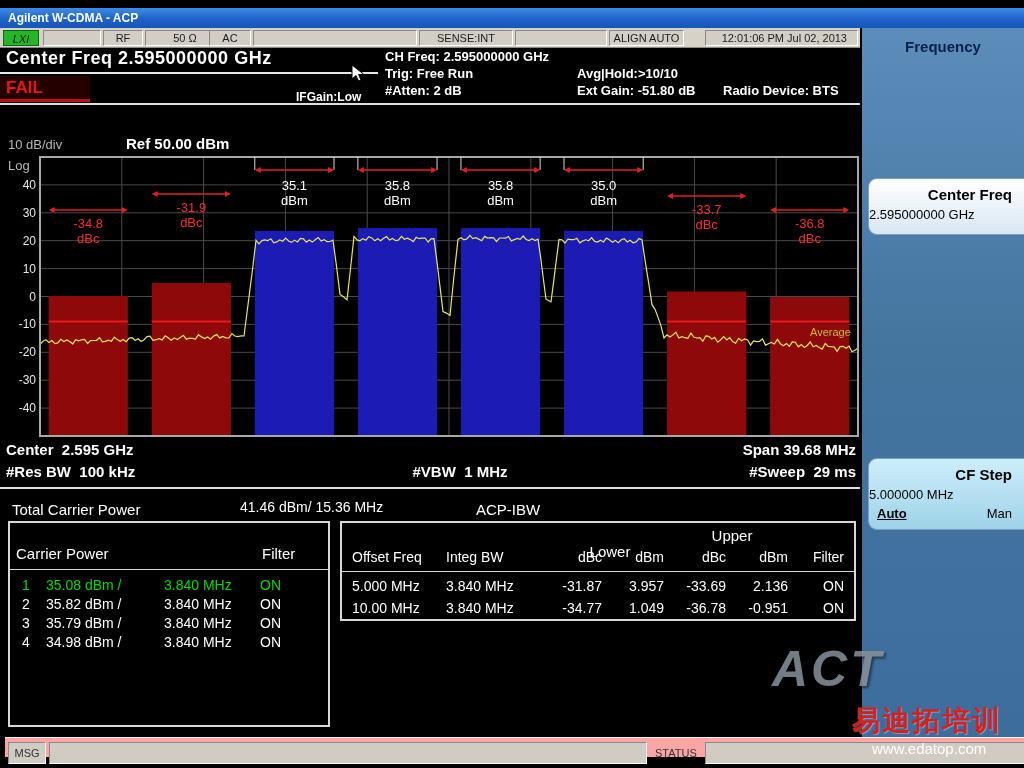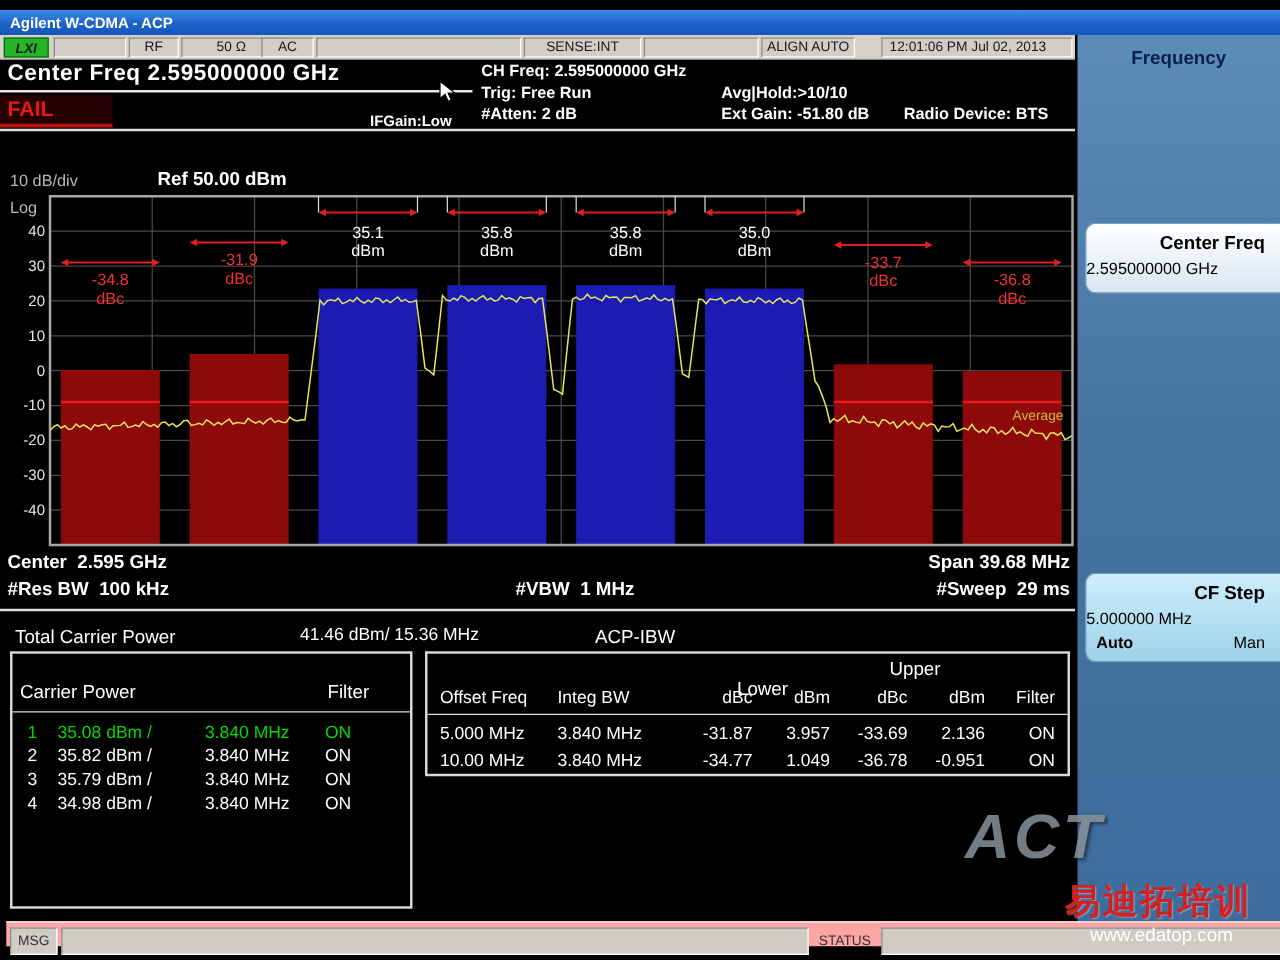--- a/index.html
+++ b/index.html
@@ -9,21 +9,21 @@
   
   .titlebar{position:absolute;left:0;top:8px;width:1024px;height:20px;
     background:linear-gradient(180deg,#3c8ce8 0%,#1e62c8 55%,#1656b8 100%);
     color:#fff;font-size:12px;font-weight:bold;line-height:20px;padding-left:8px}
 
   
   .statusbar{position:absolute;left:0;top:28px;width:860px;height:20px;background:#d6d2c8;border-bottom:1px solid #8a8a8a}
   .scell{position:absolute;top:2px;height:16px;border:1px solid;border-color:#8a8a8a #fff #fff #8a8a8a;
     background:#d2cec6;font-size:11px;color:#1a1a1a;display:flex;align-items:center;justify-content:center}
   .lxi-badge{position:absolute;left:3px;top:2px;width:36px;height:16px;background:#28b428;color:#03230a;
-    font-weight:bold;font-style:italic;font-size:11px;text-align:center;line-height:16px;border:1px solid #0a6a14}
+    font-weight:normal;font-style:italic;font-size:11px;text-align:center;line-height:16px;border:1px solid #0a6a14}
 
   
   .htext{position:absolute;color:#fff;font-weight:bold}
   .cf-title{left:6px;top:48px;font-size:18px;letter-spacing:0.5px}
   .hline1{position:absolute;left:0;top:72px;width:378px;height:2px;background:#e8e8e8}
   .fail{position:absolute;left:0;top:76px;width:90px;height:26px;background:#250000;color:#e81616;
     font-size:17px;font-weight:bold;padding-left:6px;line-height:23px;border-bottom:3px solid #b81212}
   .ifgain{left:296px;top:90px;font-size:12px}
   .cursor{position:absolute;left:349px;top:63px}
   .i-chfreq{left:385px;top:49px;font-size:13px}
@@ -84,21 +84,21 @@
   
   .sidebar{position:absolute;left:862px;top:28px;width:162px;height:709px;
     background:linear-gradient(180deg,#5c8cba 0%,#44759f 45%,#3d6d9d 100%)}
   .menu-title{position:absolute;top:10px;width:100%;text-align:center;font-weight:bold;font-size:15px;color:#06204a}
   .softkey{position:absolute;left:6px;right:0;border-radius:9px 0 0 9px;color:#000;border:1px solid #7f9fbf;border-right:none;cursor:pointer}
   .key-white{top:150px;height:57px;background:linear-gradient(180deg,#ffffff,#d8e6f2)}
   .key-cyan{top:430px;height:72px;background:linear-gradient(180deg,#cdeefb,#9ed2e8)}
   .sk-label{text-align:right;padding:7px 12px 0 0;font-weight:bold;font-size:15px}
   .sk-value{text-align:left;padding:4px 12px 0 0;font-size:13px}
   .sk-automan{display:flex;justify-content:space-between;padding:4px 12px 0 8px;font-size:13px}
-  .sk-auto{font-weight:bold}
+  .sk-auto{text-decoration:underline;font-weight:bold}
 
   
   .footer{position:absolute;left:5px;top:737px;width:1024px;height:20px;background:#fca5a5;border-top:1px solid #f4f2ee}
   .sunken{border:1px solid;border-color:#8a8a8a #fff #fff #8a8a8a;background:#d0ccc4}
   .msg-cell{position:absolute;left:3px;top:4px;width:38px;height:22px;font-size:11px;color:#333;
     display:flex;align-items:center;justify-content:center}
   .f-panel1{position:absolute;left:44px;top:4px;width:598px;height:22px}
   .status-label{position:absolute;left:650px;top:9px;font-size:11px;color:#333}
   .f-panel2{position:absolute;left:700px;top:4px;width:320px;height:22px}
 
@@ -121,21 +121,21 @@
   <div class="statusbar">
     <div class="lxi-badge">LXI</div>
     <div class="scell" style="left:43px;width:58px"></div>
     <div class="scell" style="left:103px;width:40px">RF</div>
     <div class="scell" style="left:145px;width:80px">50 Ω</div>
     <div class="scell" style="left:209px;width:42px">AC</div>
     <div class="scell" style="left:253px;width:164px"></div>
     <div class="scell" style="left:419px;width:94px">SENSE:INT</div>
     <div class="scell" style="left:515px;width:92px"></div>
     <div class="scell" style="left:609px;width:75px">ALIGN AUTO</div>
-    <div class="scell" style="left:705px;width:153px;justify-content:flex-end;padding-right:20px">12:01:06 PM Jul 02, 2013</div>
+    <div class="scell" style="left:705px;width:153px;justify-content:flex-end;padding-right:10px">12:01:06 PM Jul 02, 2013</div>
   </div>
 
   <div class="htext cf-title">Center Freq 2.595000000 GHz</div>
   <div class="hline1"></div>
   <div class="fail">FAIL</div>
   <div class="htext ifgain">IFGain:Low</div>
   <svg class="cursor" width="20" height="20" viewBox="0 0 20 20">
     <path d="M3,2 L3,16 L7,12.5 L9.5,18 L12,17 L9.5,11.5 L15,11.5 Z" fill="#fff" stroke="#000" stroke-width="1"></path>
   </svg>
   <div class="htext i-chfreq">CH Freq: 2.595000000 GHz</div>

